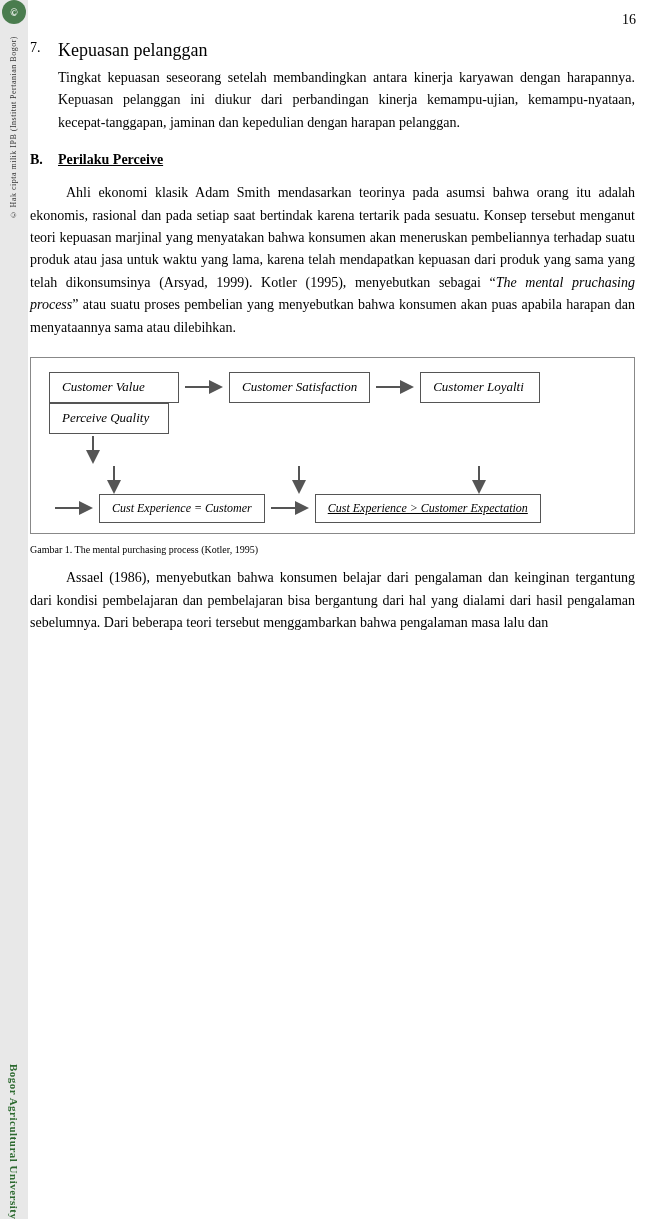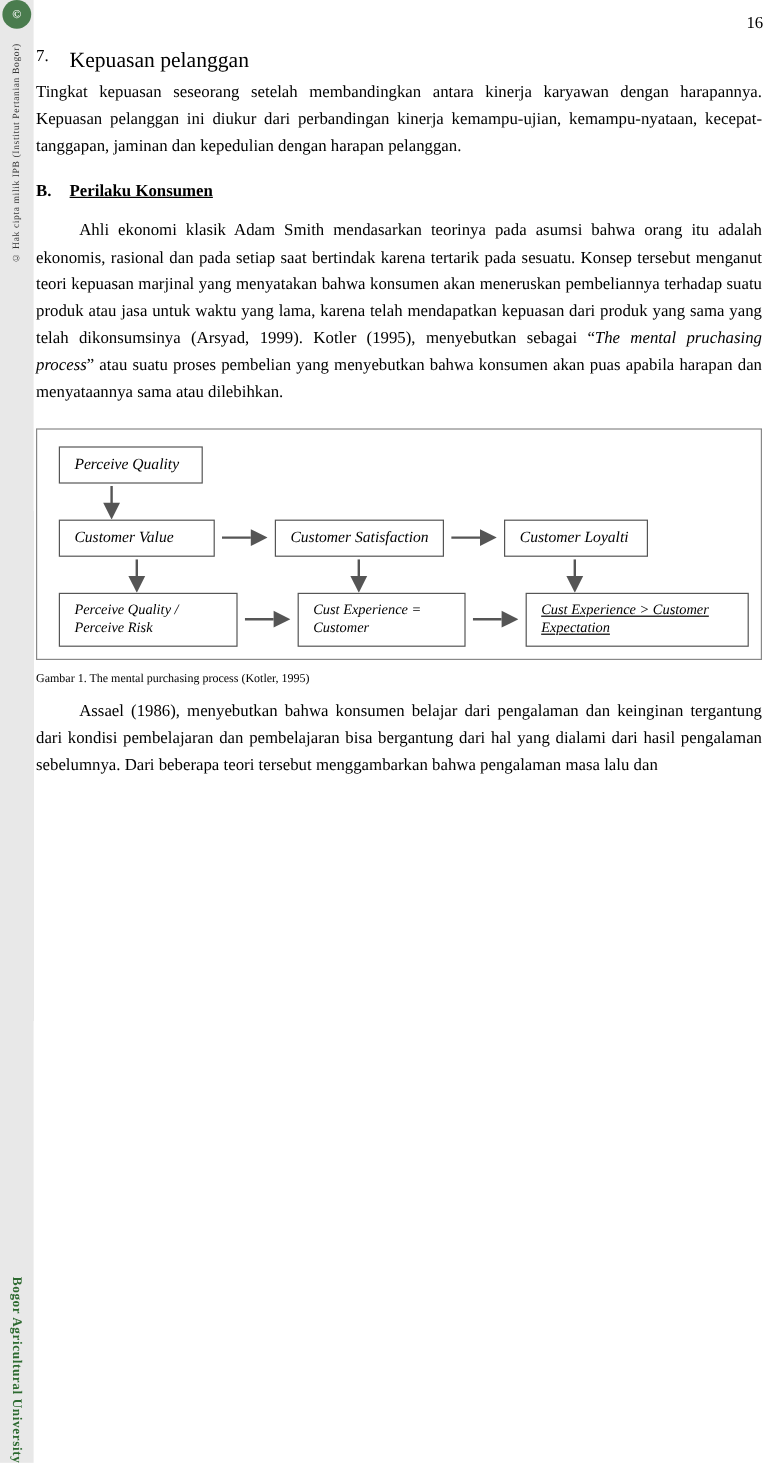--- a/index.html
+++ b/index.html
@@ -103,20 +103,21 @@
 
     .section-title {
       font-size: 18px;
       font-weight: normal;
     }
 
     .section-body {
       text-align: justify;
       line-height: 1.6;
       font-size: 14px;
+      margin-left: 28px;
     }
 
     .section-B-title {
       font-weight: bold;
       font-size: 14px;
       text-decoration: underline;
       margin-bottom: 8px;
       margin-left: 0;
     }
 
@@ -201,118 +202,115 @@
       <div class="section-header">
         <span class="section-number">7.</span>
         <span class="section-title">Kepuasan pelanggan</span>
       </div>
       <div class="section-body">Tingkat kepuasan seseorang setelah membandingkan antara kinerja karyawan dengan harapannya.  Kepuasan pelanggan ini diukur dari perbandingan kinerja kemampu-ujian,  kemampu-nyataan,  kecepat-tanggapan,  jaminan  dan kepedulian dengan harapan pelanggan.</div>
     </div>
 
     <div class="section-item" style="margin-top:18px;">
       <div class="section-header">
         <span class="section-B-number">B.</span>
-        <span class="section-B-title">Perilaku Konsumen</span>
+        <span class="section-B-title">Perilaku Perceive</span>
       </div>
       <div class="paragraph-indent">
         Ahli  ekonomi  klasik  Adam  Smith  mendasarkan  teorinya  pada  asumsi bahwa orang itu adalah ekonomis, rasional dan pada setiap saat bertindak karena tertarik pada sesuatu. Konsep tersebut menganut teori kepuasan marjinal yang menyatakan bahwa konsumen akan meneruskan pembeliannya terhadap suatu produk atau jasa untuk waktu yang lama, karena telah mendapatkan kepuasan dari produk yang sama yang telah dikonsumsinya (Arsyad, 1999). Kotler (1995), menyebutkan sebagai “<em>The mental pruchasing process</em>” atau suatu proses pembelian yang menyebutkan bahwa konsumen akan puas apabila harapan dan menyataannya sama atau dilebihkan.
       </div>
 
       <div class="diagram-container">
         <div class="diagram-section">
+
+          <div style="display:flex; align-items:center; margin-left:8px; margin-top:0;">
+            <div style="display:flex; flex-direction:column; align-items:center;">
+              <div class="diagram-box diagram-box-wide" style="font-style:italic;">Customer Value</div>
+            </div>
+
+            <div style="margin: 0 6px;">
+              <svg class="arr-right" width="38" height="28">
+                <line x1="0" y1="14" x2="24" y2="14" stroke="#555" stroke-width="2"></line>
+                <polygon points="38,14 24,7 24,21" fill="#555"></polygon>
+              </svg>
+            </div>
+
+            <div style="display:flex; flex-direction:column; align-items:center;">
+              <div class="diagram-box diagram-box-wide" style="font-style:italic; min-width:140px;">Customer Satisfaction</div>
+            </div>
+
+            <div style="margin: 0 6px;">
+              <svg class="arr-right" width="38" height="28">
+                <line x1="0" y1="14" x2="24" y2="14" stroke="#555" stroke-width="2"></line>
+                <polygon points="38,14 24,7 24,21" fill="#555"></polygon>
+              </svg>
+            </div>
+
+            <div style="display:flex; flex-direction:column; align-items:center;">
+              <div class="diagram-box diagram-box-wide" style="font-style:italic; min-width:120px;">Customer Loyalti</div>
+            </div>
+          </div>
 
           <div style="display:flex; flex-direction:column; align-items:flex-start; margin-left:8px;">
             <div class="diagram-box" style="font-style:italic; min-width:120px;">Perceive Quality</div>
 
             <div style="margin-left:30px; margin-top:2px;">
               <svg class="arr-down" width="28" height="28">
                 <line x1="14" y1="0" x2="14" y2="16" stroke="#555" stroke-width="2"></line>
                 <polygon points="14,28 7,14 21,14" fill="#555"></polygon>
               </svg>
             </div>
           </div>
 
+          <div style="display:flex; align-items:flex-start; margin-left:8px; margin-top:2px;">
+
+            <div style="width:130px; display:flex; justify-content:center;">
+              <svg class="arr-down" width="28" height="28">
+                <line x1="14" y1="0" x2="14" y2="16" stroke="#555" stroke-width="2"></line>
+                <polygon points="14,28 7,14 21,14" fill="#555"></polygon>
+              </svg>
+            </div>
+            <div style="width:50px;"></div>
+
+            <div style="width:140px; display:flex; justify-content:center;">
+              <svg class="arr-down" width="28" height="28">
+                <line x1="14" y1="0" x2="14" y2="16" stroke="#555" stroke-width="2"></line>
+                <polygon points="14,28 7,14 21,14" fill="#555"></polygon>
+              </svg>
+            </div>
+            <div style="width:50px;"></div>
+
+            <div style="width:120px; display:flex; justify-content:center;">
+              <svg class="arr-down" width="28" height="28">
+                <line x1="14" y1="0" x2="14" y2="16" stroke="#555" stroke-width="2"></line>
+                <polygon points="14,28 7,14 21,14" fill="#555"></polygon>
+              </svg>
+            </div>
+          </div>
+
           <div style="display:flex; align-items:center; margin-left:8px; margin-top:0;">
-            <div style="display:flex; flex-direction:column; align-items:center;">
-              <div class="diagram-box diagram-box-wide" style="font-style:italic;">Customer Value</div>
-            </div>
 
             <div style="margin: 0 6px;">
               <svg class="arr-right" width="38" height="28">
                 <line x1="0" y1="14" x2="24" y2="14" stroke="#555" stroke-width="2"></line>
                 <polygon points="38,14 24,7 24,21" fill="#555"></polygon>
               </svg>
             </div>
 
-            <div style="display:flex; flex-direction:column; align-items:center;">
-              <div class="diagram-box diagram-box-wide" style="font-style:italic; min-width:140px;">Customer Satisfaction</div>
+            <div style="display:flex; flex-direction:column; align-items:flex-end;">
+              <div class="diagram-box diagram-box-wide" style="font-style:italic; min-width:140px; font-size:12px;">Cust Experience = Customer</div>
             </div>
 
             <div style="margin: 0 6px;">
               <svg class="arr-right" width="38" height="28">
                 <line x1="0" y1="14" x2="24" y2="14" stroke="#555" stroke-width="2"></line>
                 <polygon points="38,14 24,7 24,21" fill="#555"></polygon>
               </svg>
             </div>
 
             <div style="display:flex; flex-direction:column; align-items:center;">
-              <div class="diagram-box diagram-box-wide" style="font-style:italic; min-width:120px;">Customer Loyalti</div>
-            </div>
-          </div>
-
-          <div style="display:flex; align-items:flex-start; margin-left:8px; margin-top:2px;">
-
-            <div style="width:130px; display:flex; justify-content:center;">
-              <svg class="arr-down" width="28" height="28">
-                <line x1="14" y1="0" x2="14" y2="16" stroke="#555" stroke-width="2"></line>
-                <polygon points="14,28 7,14 21,14" fill="#555"></polygon>
-              </svg>
-            </div>
-            <div style="width:50px;"></div>
-
-            <div style="width:140px; display:flex; justify-content:center;">
-              <svg class="arr-down" width="28" height="28">
-                <line x1="14" y1="0" x2="14" y2="16" stroke="#555" stroke-width="2"></line>
-                <polygon points="14,28 7,14 21,14" fill="#555"></polygon>
-              </svg>
-            </div>
-            <div style="width:50px;"></div>
-
-            <div style="width:120px; display:flex; justify-content:center;">
-              <svg class="arr-down" width="28" height="28">
-                <line x1="14" y1="0" x2="14" y2="16" stroke="#555" stroke-width="2"></line>
-                <polygon points="14,28 7,14 21,14" fill="#555"></polygon>
-              </svg>
-            </div>
-          </div>
-
-          <div style="display:flex; align-items:center; margin-left:8px; margin-top:0;">
-            <div style="display:flex; flex-direction:column; align-items:center;">
-              <div class="diagram-box diagram-box-wide" style="font-style:italic; min-width:130px; font-size:12px;">Perceive Quality / Perceive Risk</div>
-            </div>
-
-            <div style="margin: 0 6px;">
-              <svg class="arr-right" width="38" height="28">
-                <line x1="0" y1="14" x2="24" y2="14" stroke="#555" stroke-width="2"></line>
-                <polygon points="38,14 24,7 24,21" fill="#555"></polygon>
-              </svg>
-            </div>
-
-            <div style="display:flex; flex-direction:column; align-items:flex-end;">
-              <div class="diagram-box diagram-box-wide" style="font-style:italic; min-width:140px; font-size:12px;">Cust Experience = Customer</div>
-            </div>
-
-            <div style="margin: 0 6px;">
-              <svg class="arr-right" width="38" height="28">
-                <line x1="0" y1="14" x2="24" y2="14" stroke="#555" stroke-width="2"></line>
-                <polygon points="38,14 24,7 24,21" fill="#555"></polygon>
-              </svg>
-            </div>
-
-            <div style="display:flex; flex-direction:column; align-items:center;">
               <div class="diagram-box diagram-box-wide" style="font-style:italic; min-width:120px; font-size:12px;text-decoration:underline;">Cust Experience &gt; Customer Expectation</div>
             </div>
           </div>
 
         </div>
       </div>
 
       <div class="figure-caption">Gambar 1.  The mental purchasing process  (Kotler, 1995)</div>
 
       <div class="paragraph-indent">

